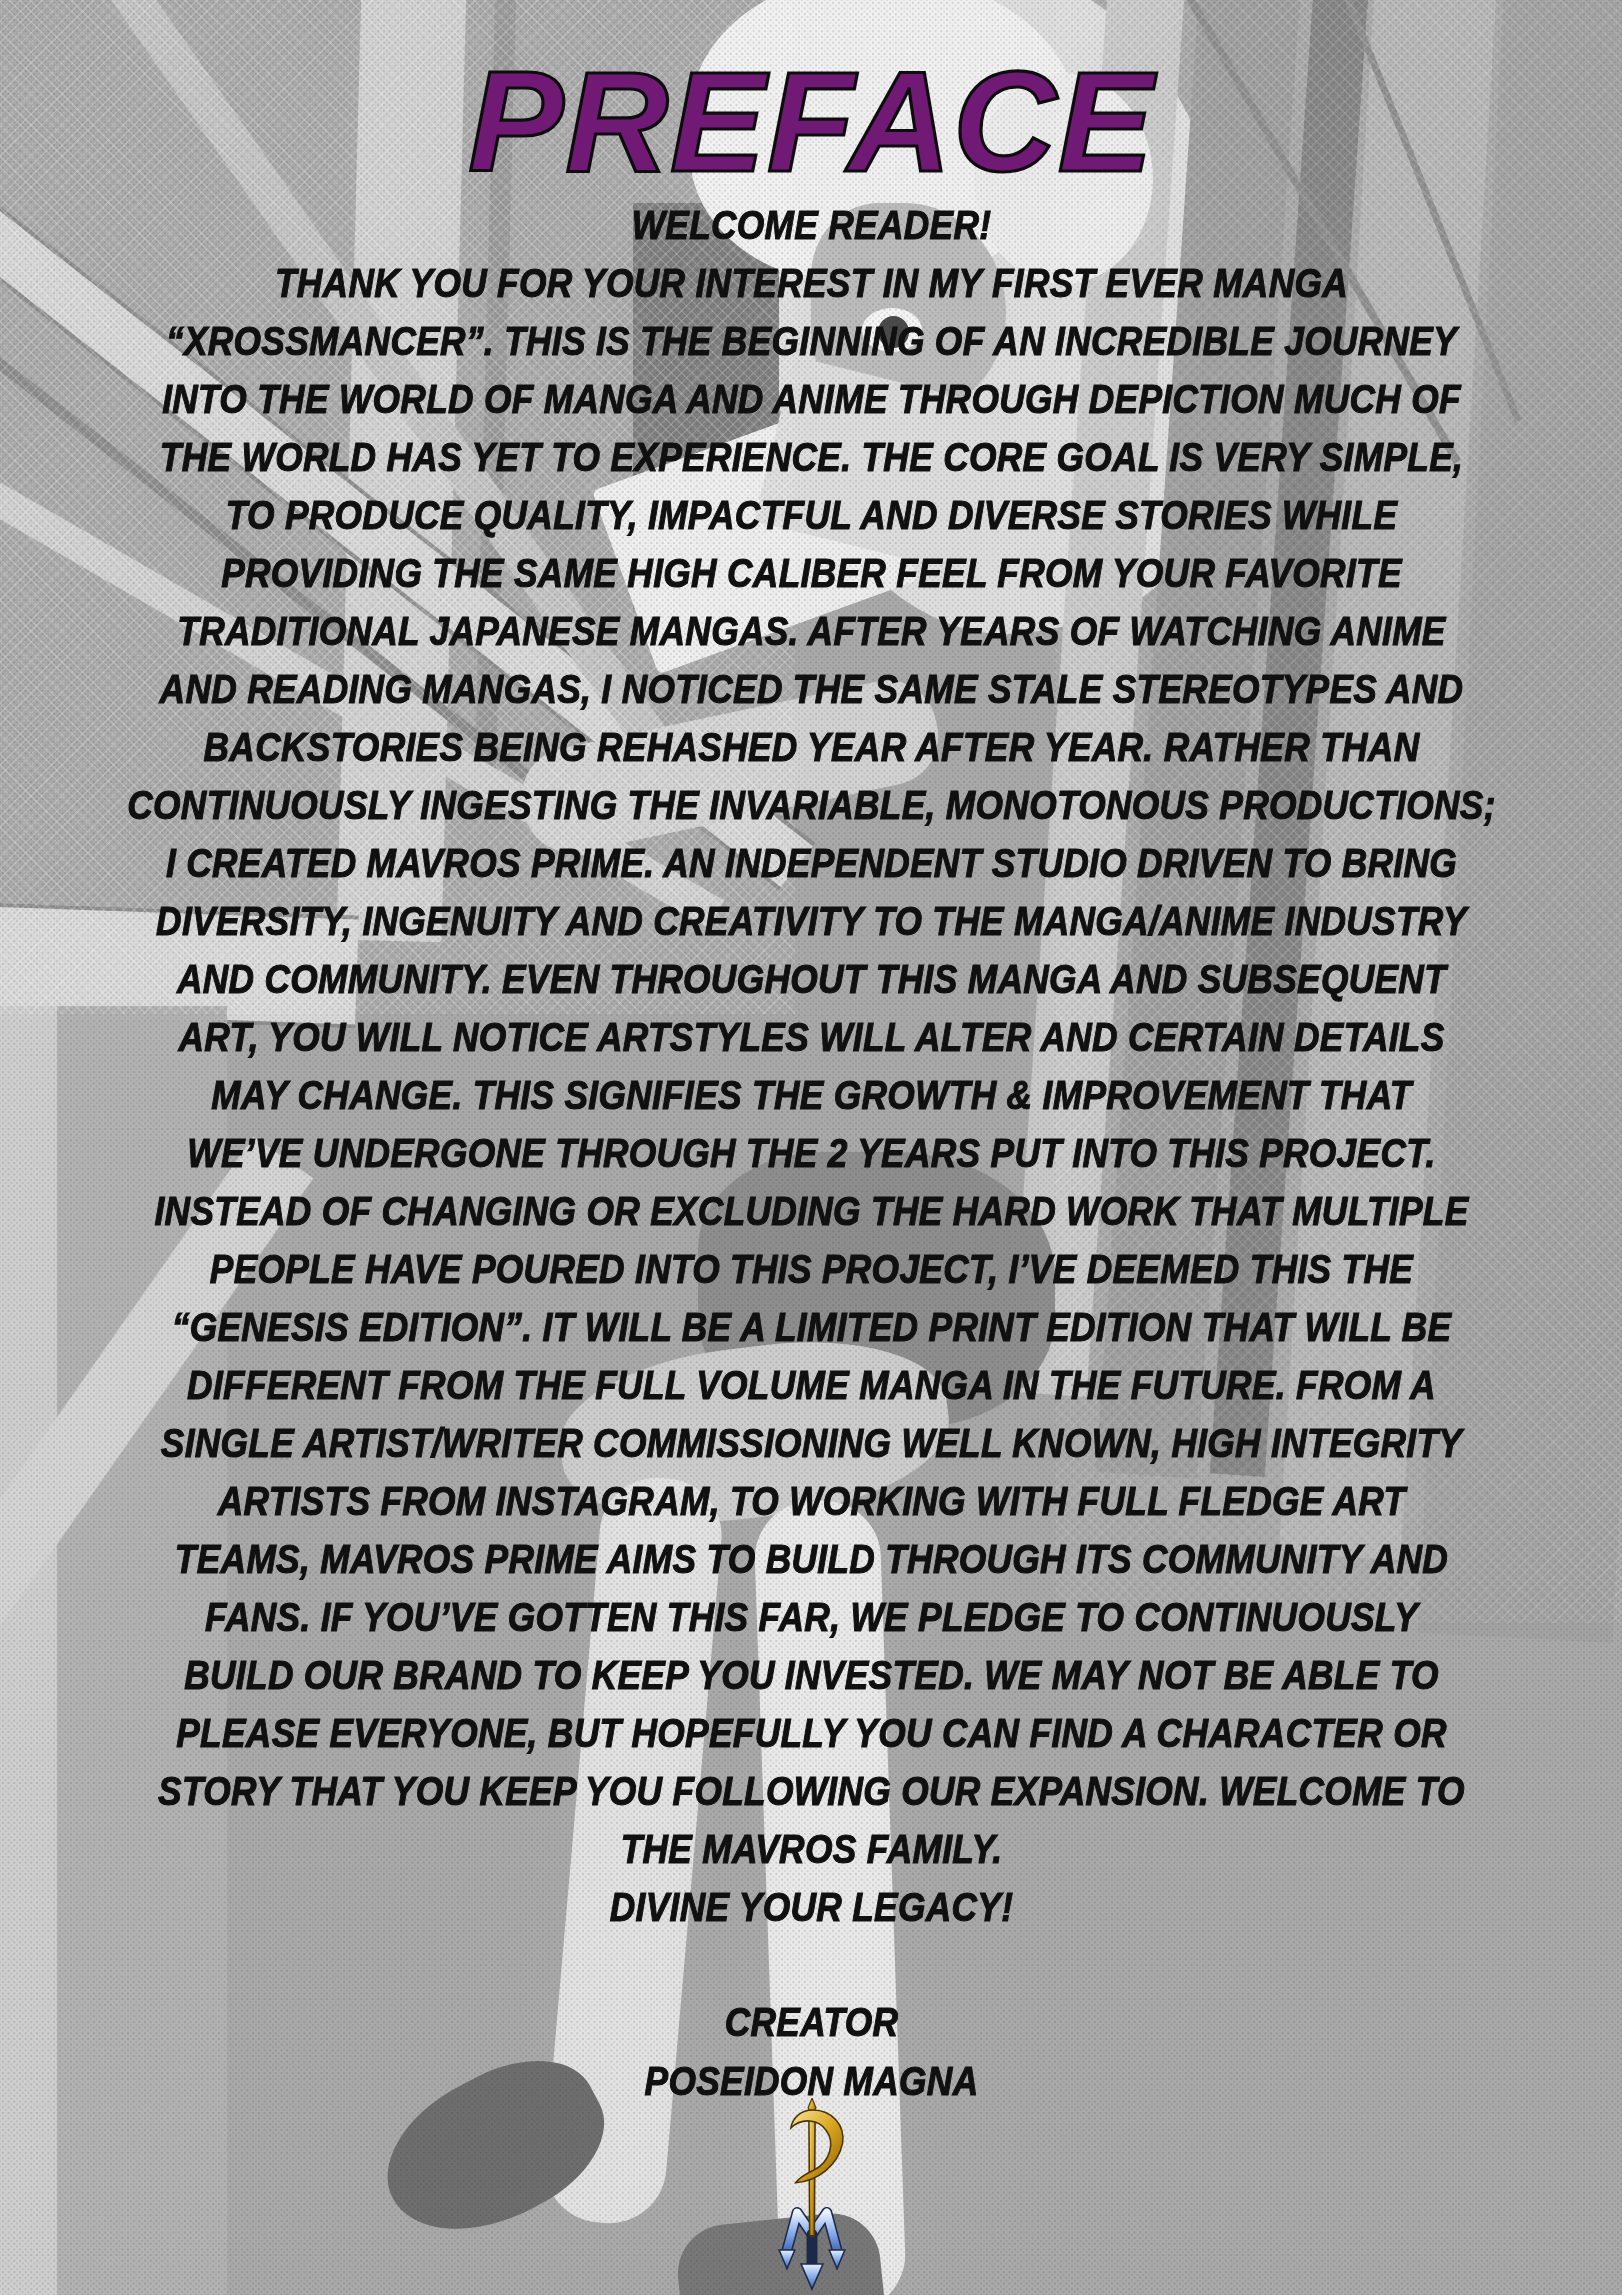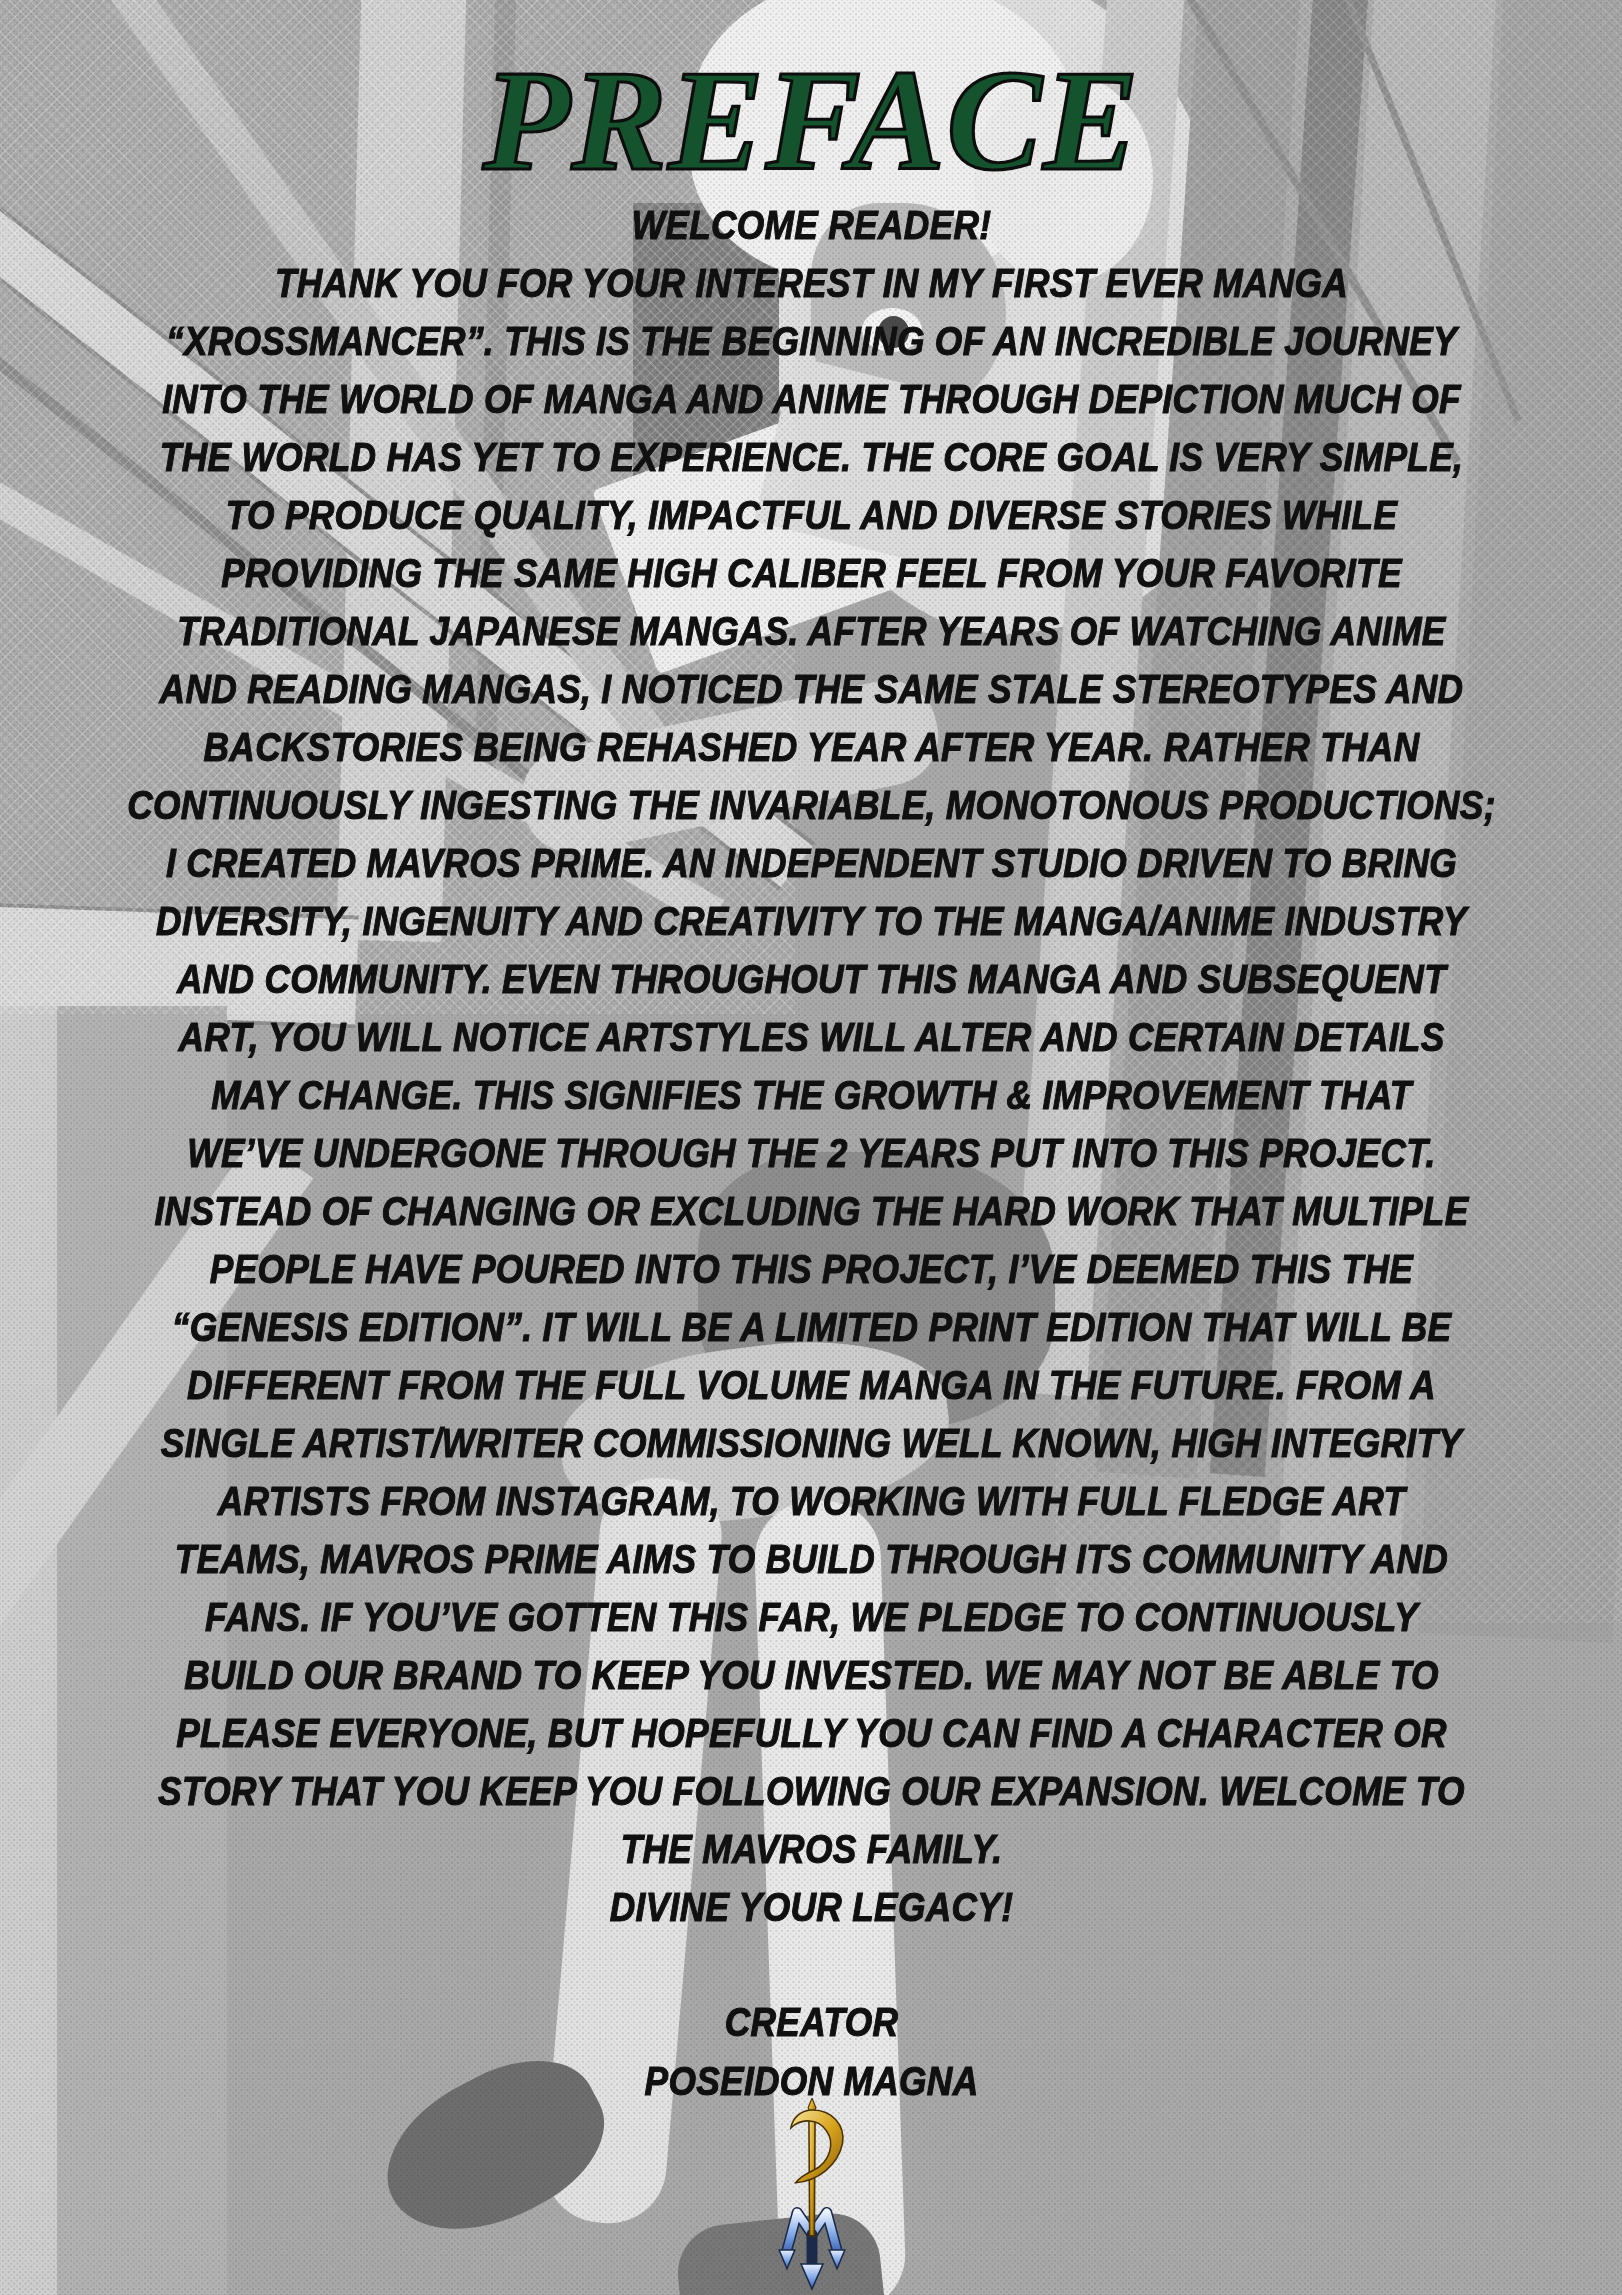--- a/index.html
+++ b/index.html
@@ -46,21 +46,21 @@
   #s-hatch-r{left:1055px;top:0;width:568px;height:1623px;
     background:repeating-linear-gradient(45deg,rgba(255,255,255,.10) 0 1.6px,transparent 1.6px 8px),
                repeating-linear-gradient(-45deg,rgba(255,255,255,.10) 0 1.6px,transparent 1.6px 8px);}
   .halftone{position:absolute;inset:0;z-index:2;pointer-events:none;
     background-image:radial-gradient(rgba(30,30,30,.15) 1px,transparent 1.3px),
                      radial-gradient(rgba(30,30,30,.10) 1px,transparent 1.3px);
     background-size:5.7px 5.7px,5.7px 5.7px;background-position:0 0,2.8px 2.8px;}
   
   .title{position:absolute;top:50px;left:0;width:100%;z-index:3;text-align:center;
     font-size:143px;font-weight:700;font-style:italic;letter-spacing:1.6px;line-height:1;
-    color:#14532d;font-family:Liberation Serif, serif;-webkit-text-stroke:3.2px #0d0d0d;}
+    color:#701a75;-webkit-text-stroke:3.2px #0d0d0d;}
   .text-block{position:absolute;top:196px;left:0;width:100%;z-index:3;
     transform:scaleX(.86);transform-origin:50% 0;}
   .line{line-height:58px;font-size:41px;font-weight:700;font-style:italic;
     text-align:center;white-space:nowrap;color:#101010;-webkit-text-stroke:1.1px #101010;
     letter-spacing:0.4px;}
   .creator-block{position:absolute;top:1993px;left:0;width:100%;z-index:3;
     transform:scaleX(.86);transform-origin:50% 0;}
   .creator-block .line{line-height:59px;}
   .logo{position:absolute;left:769px;top:2098px;width:86px;height:196px;z-index:3;}
 </style>

